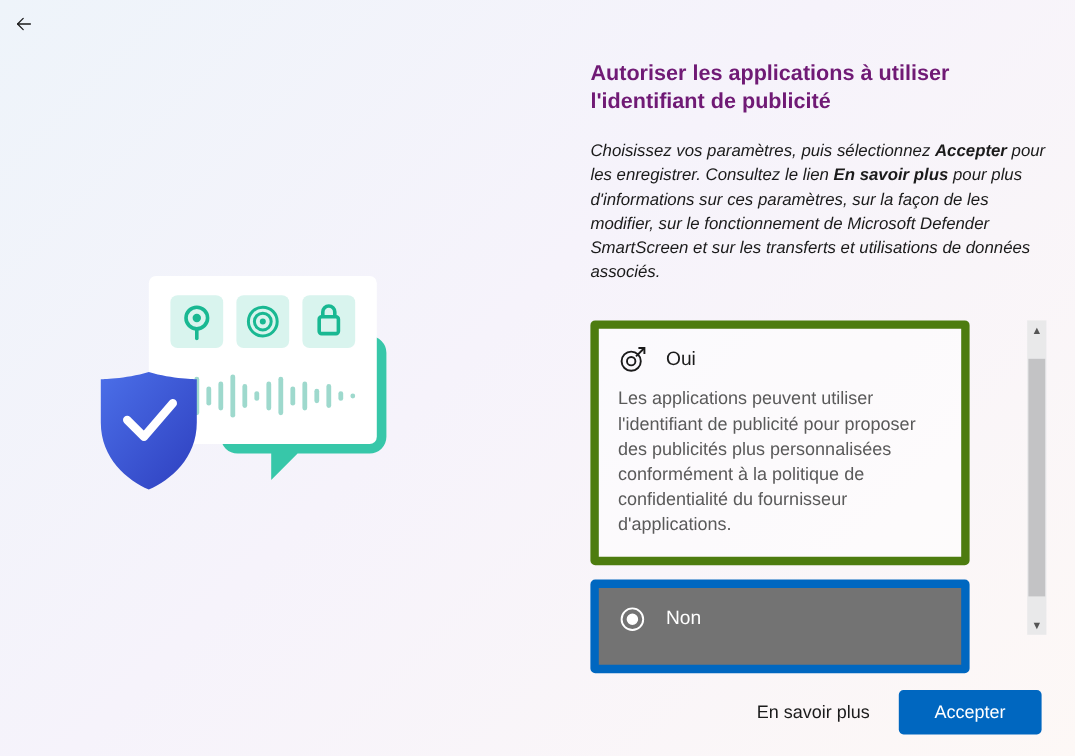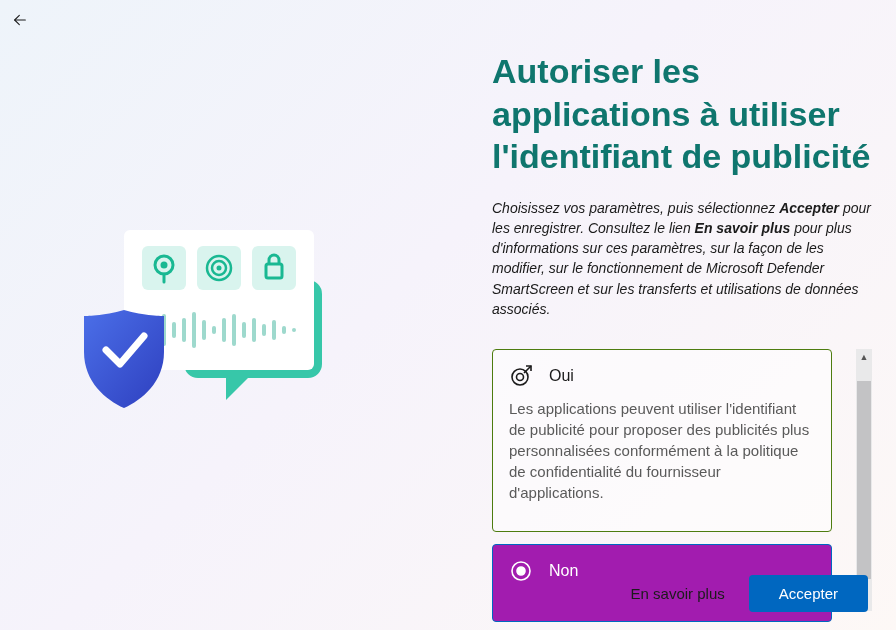--- a/index.html
+++ b/index.html
@@ -2,31 +2,31 @@
 <html><head>
 <meta charset="utf-8">
 <style>
   html,body{margin:0;padding:0;width:896px;height:630px;overflow:hidden;font-family:"Segoe UI",Arial,sans-serif;color:#1b1b1b;}
   body{background:linear-gradient(135deg,#eef4fa 0%,#f6f3fb 45%,#fdf8f6 100%);position:relative;}
   .back{position:absolute;top:10px;left:10px;width:20px;height:20px;display:flex;align-items:center;justify-content:center;cursor:pointer;}
   .back svg{width:16px;height:16px;stroke:#1b1b1b;}
   .illus{position:absolute;left:80px;top:220px;width:260px;height:200px;}
   .illus svg{width:260px;height:200px;}
   .right{position:absolute;left:492px;top:50px;width:380px;}
-  h1{font-size:34px;font-weight:600;line-height:1.25;margin:0 0 20px 0;color:#0f766e;}
+  h1{font-size:18px;font-weight:600;line-height:1.25;margin:0 0 20px 0;color:#701a75;}
   .intro{font-size:14px;line-height:1.45;color:#1b1b1b;margin:0 0 30px 0;font-style:italic;}
   .intro b{font-weight:600;}
   .opt-wrap{position:relative;width:380px;height:262px;}
   .opt-scroll{position:absolute;left:0;top:0;width:360px;height:262px;}
-  .card{box-sizing:border-box;width:340px;border:1px solid #4d7c0f;border-radius:4px;padding:14px 16px 28px 16px;background:rgba(255,255,255,0.5);margin-bottom:12px;cursor:pointer;}
+  .card{box-sizing:border-box;width:316px;border:7px solid #4d7c0f;border-radius:4px;padding:14px 16px 16px 16px;background:rgba(255,255,255,0.5);margin-bottom:12px;cursor:pointer;}
   .card .row{display:flex;align-items:center;margin-bottom:10px;}
   .card .ic{width:24px;height:24px;margin-right:16px;flex:none;}
   .card .ttl{font-size:16px;font-weight:400;color:#1b1b1b;}
   .card .desc{font-size:15px;line-height:1.4;color:#5a5a5a;}
-  .card.sel{background:#a21caf;border-color:#0067c0;}
+  .card.sel{background:#737373;border-color:#0067c0;}
   .card.sel .ttl{color:#fff;}
   .card.sel .desc{color:#e6f0fa;}
   .sb{position:absolute;right:0;top:0;width:16px;height:262px;background:#e9e9ea;}
   .sb .up,.sb .dn{position:absolute;left:0;width:16px;height:16px;display:flex;align-items:center;justify-content:center;font-size:9px;color:#555;cursor:pointer;}
   .sb .up{top:0;}
   .sb .dn{bottom:0;}
   .sb .th{position:absolute;left:1px;top:32px;width:14px;height:198px;background:#c3c3c5;cursor:pointer;}
   .footer{position:absolute;right:28px;bottom:18px;display:flex;align-items:center;}
   .link{font-size:15px;color:#1b1b1b;margin-right:24px;cursor:pointer;}
   .btn{background:#0067c0;color:#fff;font-size:15px;padding:10px 30px;border-radius:4px;border:none;cursor:pointer;}

